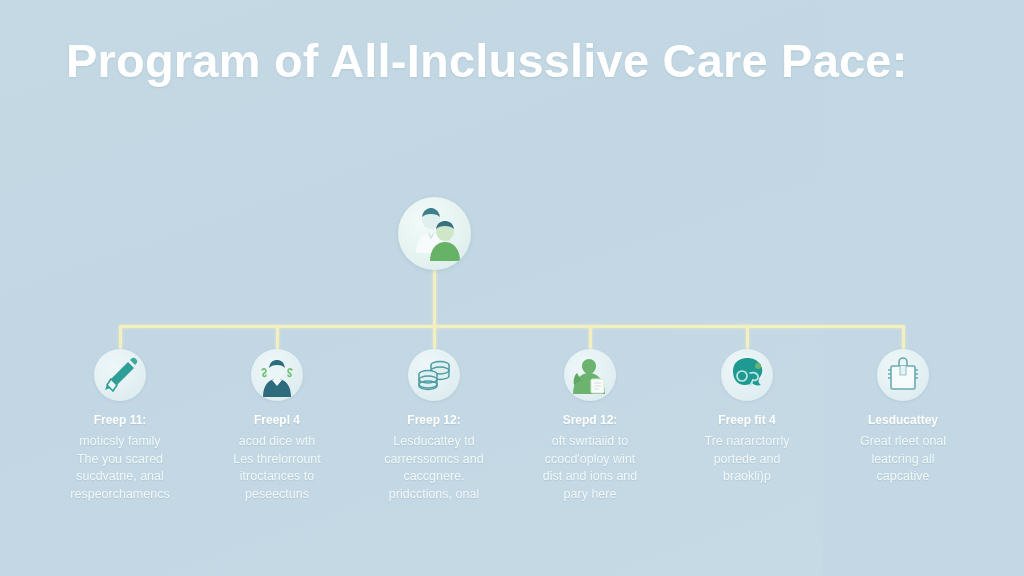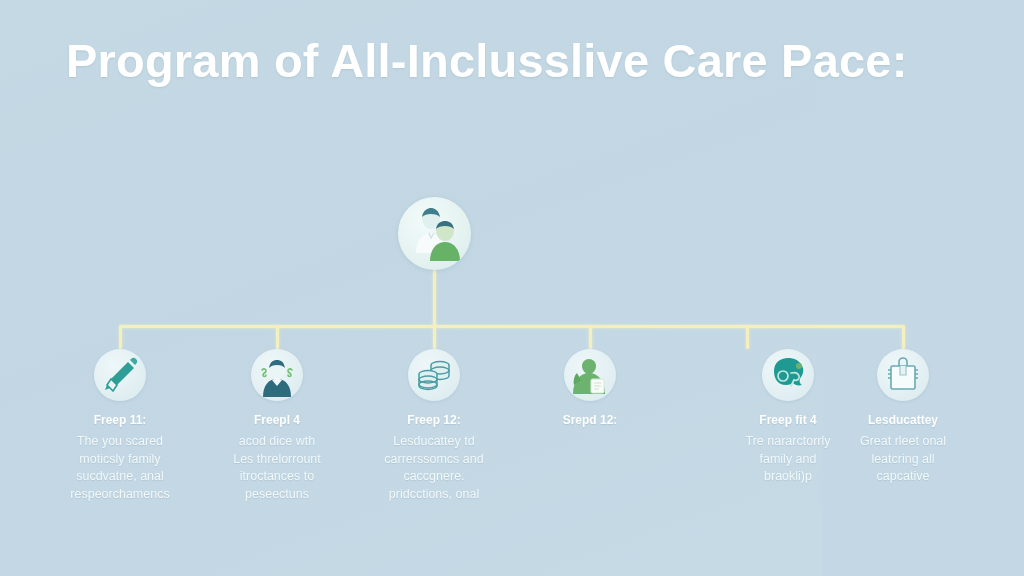--- a/index.html
+++ b/index.html
@@ -165,22 +165,22 @@
         <svg width="52" height="52" viewBox="0 0 52 52">
           <path d="M34 13l6 6-17 17-6-6z" fill="#2f9e96"></path>
           <path d="M17 30l6 6-4 6-6-6z" fill="#e9f5f4" stroke="#2f9e96" stroke-width="1.6"></path>
           <path d="M13 36l3 3-5 2z" fill="#2f9e96"></path>
           <path d="M36 11l5 5 1-1a3.5 3.5 0 0 0-5-5z" fill="#3faaa1"></path>
         </svg>
       </span>
     </div>
     <div class="node-heading">Freep 11:</div>
     <div class="node-body">
+      <span>moticsly family</span>
       <span>The you scared</span>
-      <span>moticsly family</span>
       <span>sucdvatne, anal</span>
       <span>respeorchamencs</span>
     </div>
   </div>
 
   <div class="node" style="left:277px">
     <div class="node-icon">
       <span>
         <svg width="52" height="52" viewBox="0 0 52 52">
           <path d="M18 20c0-5 3-9 8-9s8 4 8 9-3 10-8 10-8-5-8-10z" fill="#eaf5f6"></path>
@@ -232,38 +232,44 @@
         <svg width="52" height="52" viewBox="0 0 52 52">
           <path d="M18 17c0-4 3-7 7-7s7 3 7 7-3 8-7 8-7-4-7-8z" fill="#6cb370"></path>
           <path d="M9 45c0-13 7-21 16-21s16 8 16 21z" fill="#6cb370"></path>
           <path d="M13 24c-3 3-4 8-3 12l7-5z" fill="#5ea862"></path>
           <rect x="27" y="30" width="13" height="14" rx="1.5" fill="#f7fbf9" stroke="#d4e6d6" stroke-width="1"></rect>
           <path d="M30 34h7M30 37h7M30 40h5" stroke="#cfe2d1" stroke-width="1.2"></path>
         </svg>
       </span>
     </div>
     <div class="node-heading">Srepd 12:</div>
-  </div>
-
-  <div class="node" style="left:788px">
+    <div class="node-body">
+      <span>oft swrtiaiid to</span>
+      <span>ccocd'oploy wint</span>
+      <span>dist and ions and</span>
+      <span>pary here</span>
+    </div>
+  </div>
+
+  <div class="node" style="left:747px">
     <div class="node-icon">
       <span>
         <svg width="52" height="52" viewBox="0 0 52 52">
           <path d="M12 22c0-8 6-13 14-13 6 0 10 2 13 6 3 4 3 9 0 13-2 3-2 6 1 8-4 1-7 0-9-2-2 1-4 2-7 2-8 0-12-6-12-14z" fill="#1f9a92"></path>
           <circle cx="21" cy="27" r="5" fill="none" stroke="#bfe7e3" stroke-width="1.7"></circle>
           <path d="M29 24c4-1 7 0 8 3s-2 5-5 4" fill="none" stroke="#bfe7e3" stroke-width="1.7" stroke-linecap="round"></path>
           <path d="M32 31l-3 6" stroke="#bfe7e3" stroke-width="1.7" stroke-linecap="round"></path>
           <circle cx="37" cy="17" r="3" fill="#6cb370"></circle>
         </svg>
       </span>
     </div>
     <div class="node-heading">Freep fit 4</div>
     <div class="node-body">
       <span>Tre nararctorrly</span>
-      <span>family and</span>
+      <span>portede and</span>
       <span>braokli)p</span>
     </div>
   </div>
 
   <div class="node" style="left:903px">
     <div class="node-icon">
       <span>
         <svg width="52" height="52" viewBox="0 0 52 52">
           <rect x="14" y="17" width="24" height="23" rx="1.5" fill="#f6fbfb" stroke="#69aab2" stroke-width="1.6"></rect>
           <path d="M22 17v-4a4 4 0 0 1 8 0v4" fill="none" stroke="#69aab2" stroke-width="1.6"></path>

